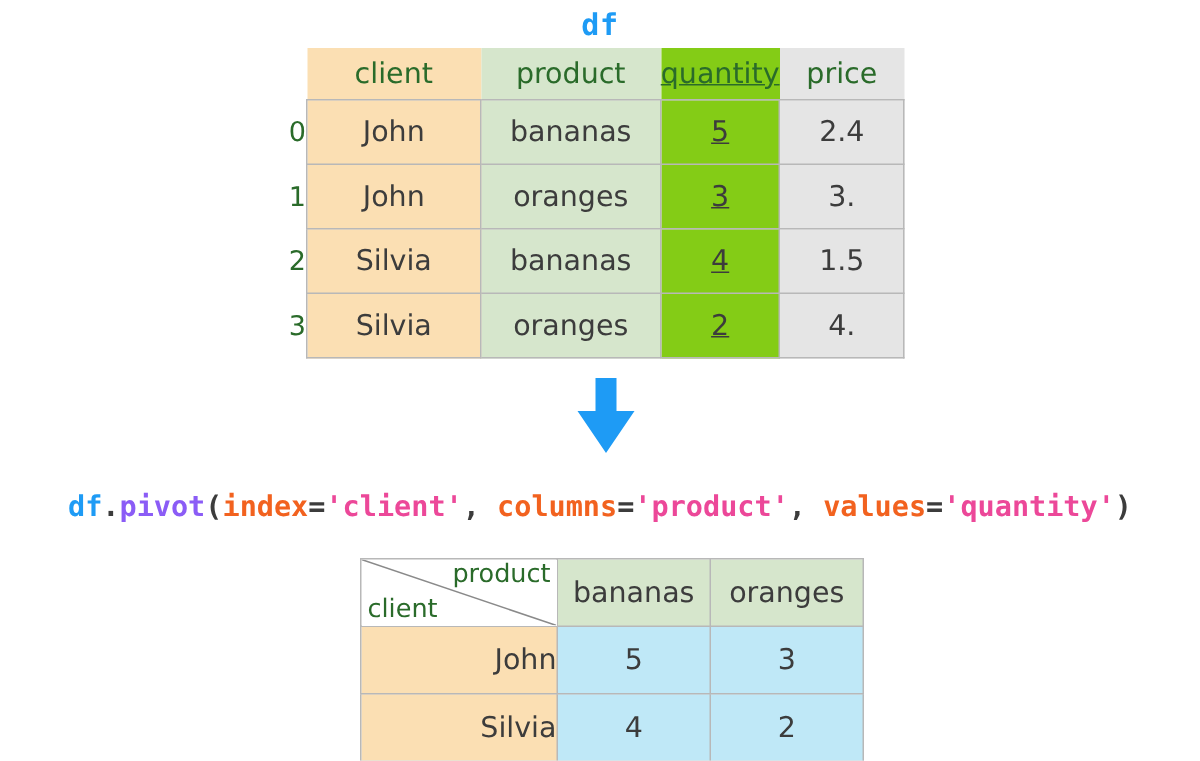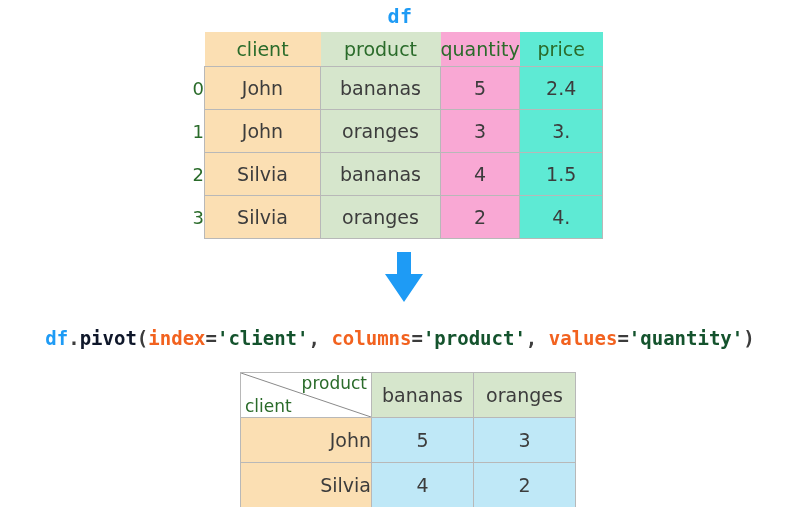--- a/index.html
+++ b/index.html
@@ -71,22 +71,22 @@
   .cell {
     height: 42px;
     font-size: 19px;
     color: #3c3c3c;
     text-align: center;
     vertical-align: middle;
     border: 1px solid #b8b8b8;
   }
   .c-client   { width: 115px; background: #fbdfb3; }
   .c-product  { width: 119px; background: #d6e6cc; }
-  .c-quantity { width: 73px;  background: #f9a8d4; }
-  .c-price    { width: 82px;  background: #5eead4; }
+  .c-quantity { width: 73px;  background: #84cc16; text-decoration: underline; }
+  .c-price    { width: 82px;  background: #e5e5e5; }
 
   
   #arrow {
     position: absolute;
     left: 382px;
     top: 252px;
     width: 44px;
     height: 52px;
   }
 
@@ -97,23 +97,23 @@
     top: 327px;
     width: 800px;
     text-align: center;
     font-family: "DejaVu Sans Mono", monospace;
     font-weight: bold;
     font-size: 19px;
     white-space: pre;
   }
   .tok-var   { color: #1e9bf5; }
   .tok-punc  { color: #3c3c3c; }
-  .tok-fn    { color: #0f172a; }
+  .tok-fn    { color: #8b5cf6; }
   .tok-kw    { color: #f2621f; }
-  .tok-str   { color: #14532d; }
+  .tok-str   { color: #ec4899; }
 
   
   #bottom-table-wrap {
     position: absolute;
     left: 240px;
     top: 372px;
   }
   .corner {
     width: 130px;
     height: 44px;

